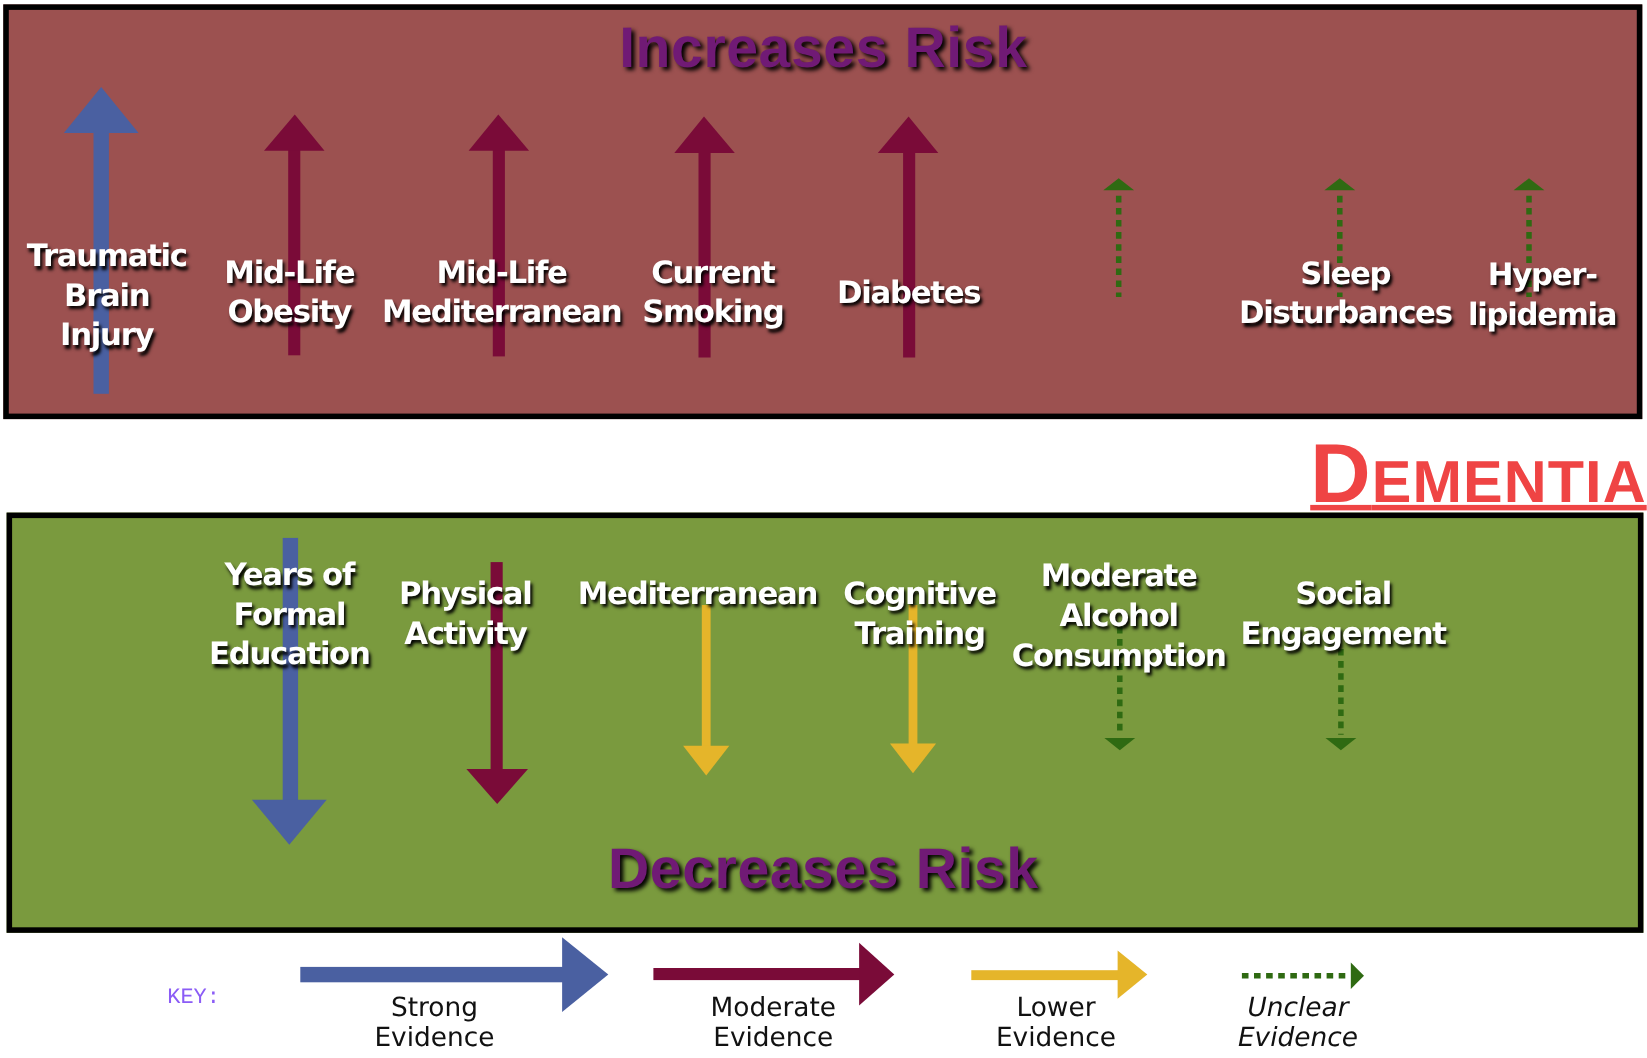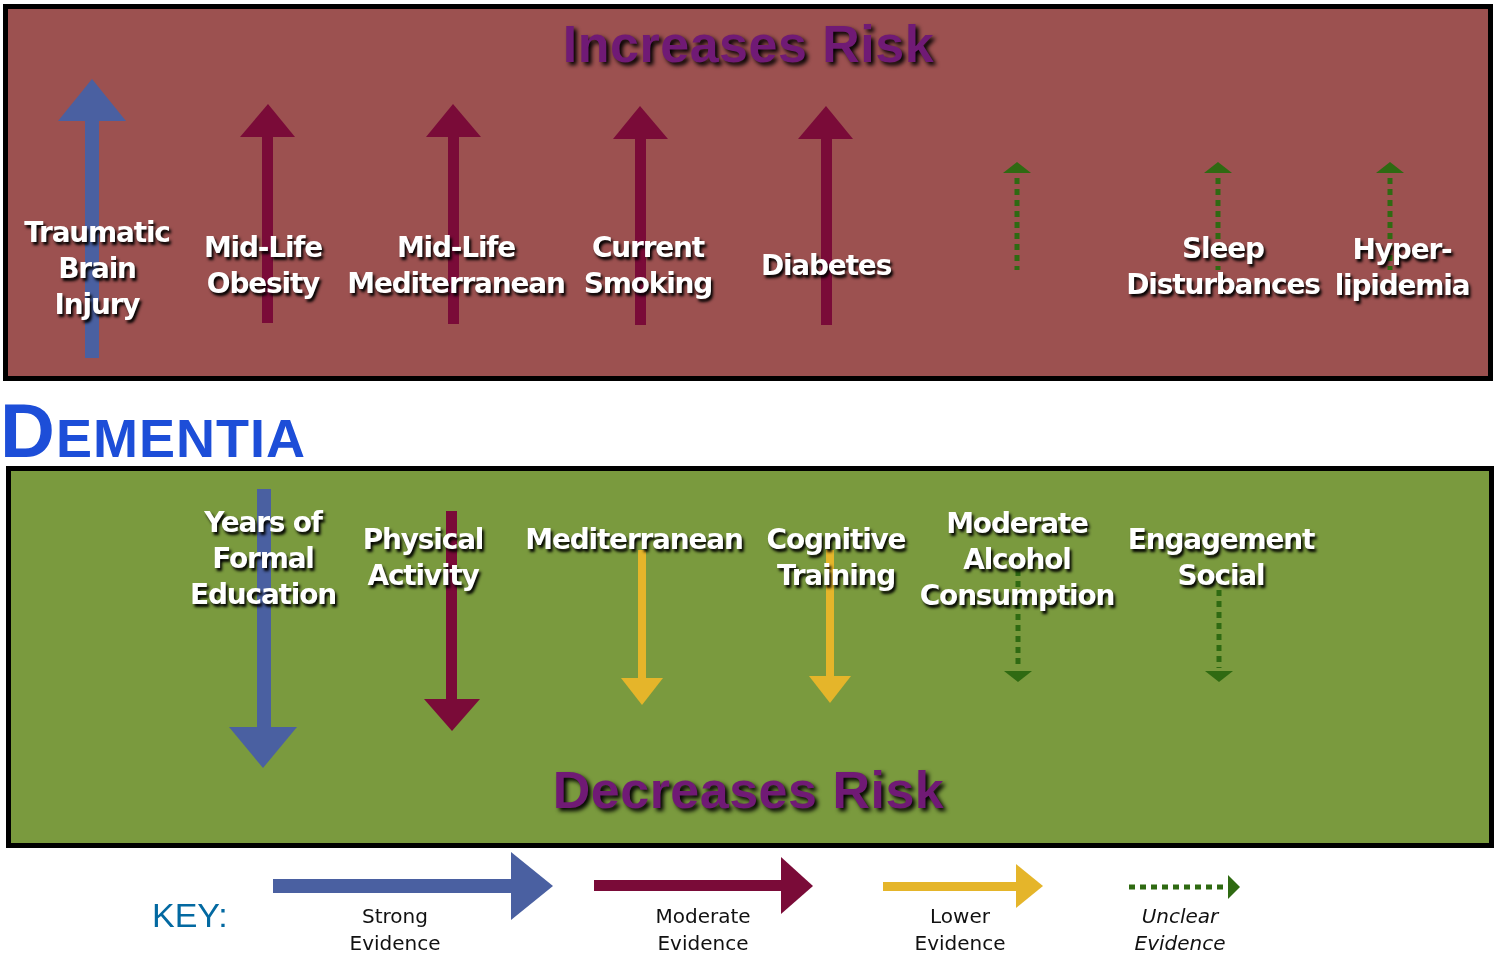--- a/index.html
+++ b/index.html
@@ -3,30 +3,30 @@
 <meta charset="utf-8">
 <style>
   html, body { margin: 0; padding: 0; background: #ffffff; }
   body { width: 1497px; height: 962px; position: relative; overflow: hidden; font-family: "DejaVu Sans", sans-serif; }
   .panel { position: absolute; box-sizing: border-box; border: 5px solid #000; }
   .panel-increase { left: 3px; top: 4px; width: 1490px; height: 377px; background: #9c5150; }
   .panel-decrease { left: 6px; top: 466px; width: 1488px; height: 382px; background: #7a9a3e; }
   .panel-title { position: absolute; left: 0; width: 100%; text-align: center; color: #701a75;
     font-family: "Liberation Sans", sans-serif; font-weight: bold; font-size: 52px;
     text-shadow: 3px 3px 4px #000; letter-spacing: 0.5px; }
-  .dementia { position: absolute; left: 0; width: 100%; top: 387px; text-align: left;
-    font-family: "Liberation Sans", sans-serif; font-weight: bold; color: #1d4ed8; font-size: 54px; letter-spacing: 1px; }
+  .dementia { position: absolute; left: 0; width: 100%; top: 387px; text-align: right;
+    font-family: "Liberation Sans", sans-serif; font-weight: bold; color: #ef4444; font-size: 54px; letter-spacing: 1px; text-decoration: underline; }
   .dementia .big { font-size: 76px; }
   svg.arrows { position: absolute; left: 0; top: 0; }
   .factor { position: absolute; text-align: center; color: #fff; font-family: "DejaVu Sans", sans-serif;
     font-weight: bold; font-size: 29px; line-height: 36px; text-shadow: 2px 3px 3px #000; white-space: nowrap;
     transform: translateX(-50%); letter-spacing: -0.5px; }
   .factor-narrow { font-family: "DejaVu Sans", sans-serif; font-size: 28px; line-height: 36px; letter-spacing: -1.2px; }
-  .key-label { position: absolute; font-family: Liberation Sans, sans-serif; font-size: 34px; color: #0369a1; left: 152px; top: 896px; }
-  .key-item-label { position: absolute; text-align: center; font-family: "DejaVu Sans", sans-serif; font-size: 20px;
+  .key-label { position: absolute; font-family: Liberation Mono, monospace; font-size: 20px; color: #8b5cf6; left: 152px; top: 896px; }
+  .key-item-label { position: absolute; text-align: center; font-family: "DejaVu Sans", sans-serif; font-size: 24px;
     line-height: 27px; color: #111; transform: translateX(-50%); white-space: nowrap; }
   .key-item-label span { display: block; }
 </style>
 </head>
 <body>
 
 <div class="panel panel-increase"></div>
 
 <div class="panel panel-decrease"></div>
 
@@ -171,22 +171,22 @@
 <div class="factor factor-narrow" style="left:836px; top:522px;">
   <div>Cognitive</div>
   <div>Training</div>
 </div>
 <div class="factor factor-narrow" style="left:1017px; top:506px;">
   <div>Moderate</div>
   <div>Alcohol</div>
   <div>Consumption</div>
 </div>
 <div class="factor factor-narrow" style="left:1221px; top:522px;">
+  <div>Social</div>
   <div>Engagement</div>
-  <div>Social</div>
 </div>
 
 <div class="key-label">KEY:</div>
 <div class="key-item-label" style="left:395px; top:903px;">
   <span>Strong</span>
   <span>Evidence</span>
 </div>
 <div class="key-item-label" style="left:703px; top:903px;">
   <span>Moderate</span>
   <span>Evidence</span>

